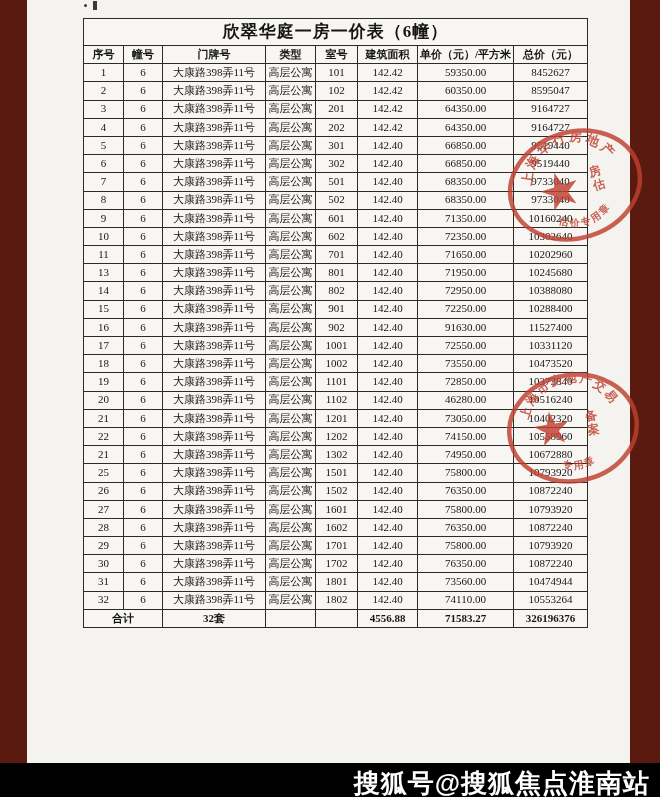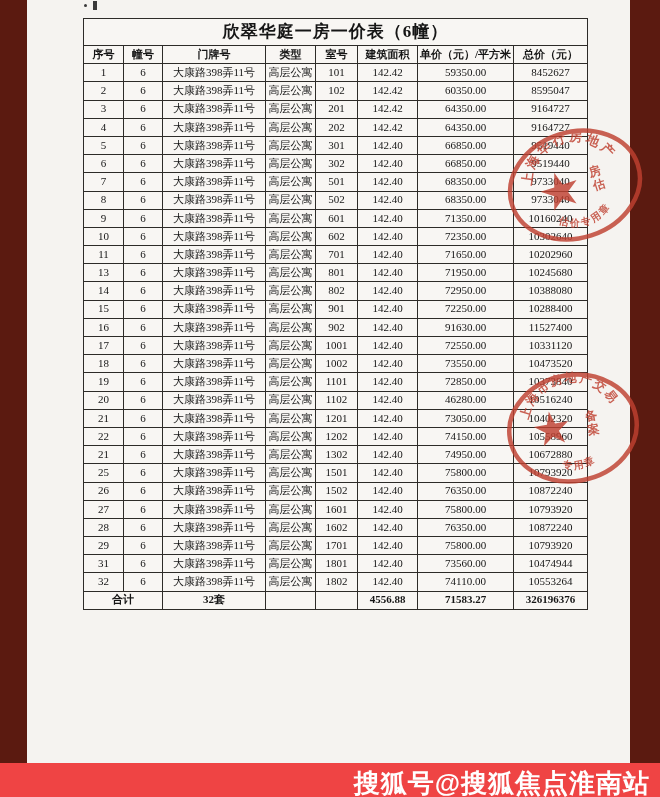--- a/index.html
+++ b/index.html
@@ -35,21 +35,21 @@
   }
   .price-table thead th { font-weight:bold; }
   .price-table tfoot td { font-weight:bold; }
 
   .stamp { position:absolute; opacity:0.82; pointer-events:none; }
   .stamp-1 { left:476px; top:126px; }
   .stamp-2 { left:477px; top:370px; }
 
   .bottom-bar {
     position:absolute; left:0; top:763px; width:660px; height:34px;
-    background:#ef4444;
+    background:#000000;
   }
   .watermark {
     position:absolute; right:10px; top:3px;
     color:#ffffff; font-weight:bold; font-size:26px; letter-spacing:1px;
     font-family:"Liberation Sans","DejaVu Sans",sans-serif;
   }
 </style>
 </head>
 <body>
 
@@ -349,20 +349,30 @@
             <td>29</td>
             <td>6</td>
             <td>大康路398弄11号</td>
             <td>高层公寓</td>
             <td>1701</td>
             <td>142.40</td>
             <td>75800.00</td>
             <td>10793920</td>
           </tr>
           <tr>
+            <td>30</td>
+            <td>6</td>
+            <td>大康路398弄11号</td>
+            <td>高层公寓</td>
+            <td>1702</td>
+            <td>142.40</td>
+            <td>76350.00</td>
+            <td>10872240</td>
+          </tr>
+          <tr>
             <td>31</td>
             <td>6</td>
             <td>大康路398弄11号</td>
             <td>高层公寓</td>
             <td>1801</td>
             <td>142.40</td>
             <td>73560.00</td>
             <td>10474944</td>
           </tr>
           <tr>

